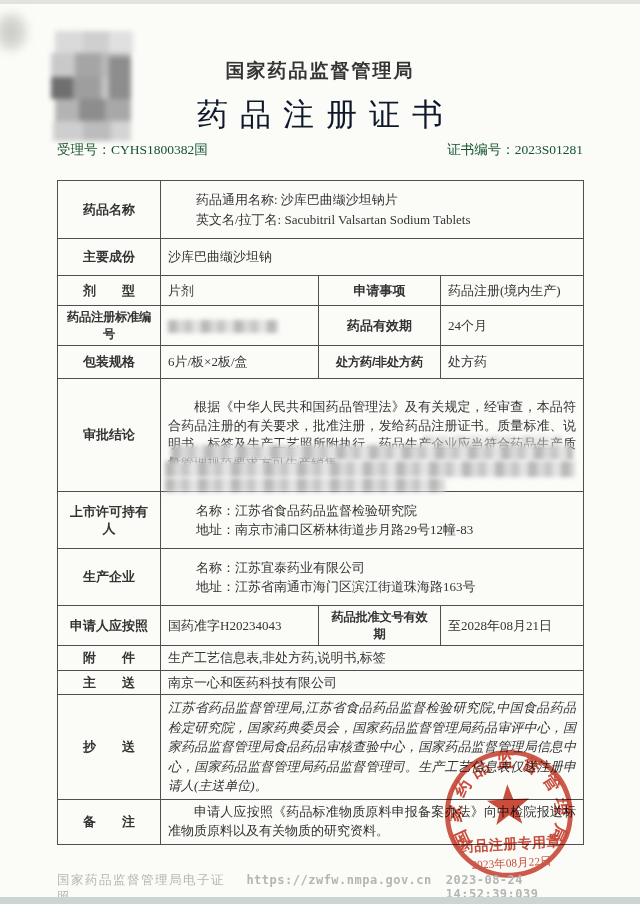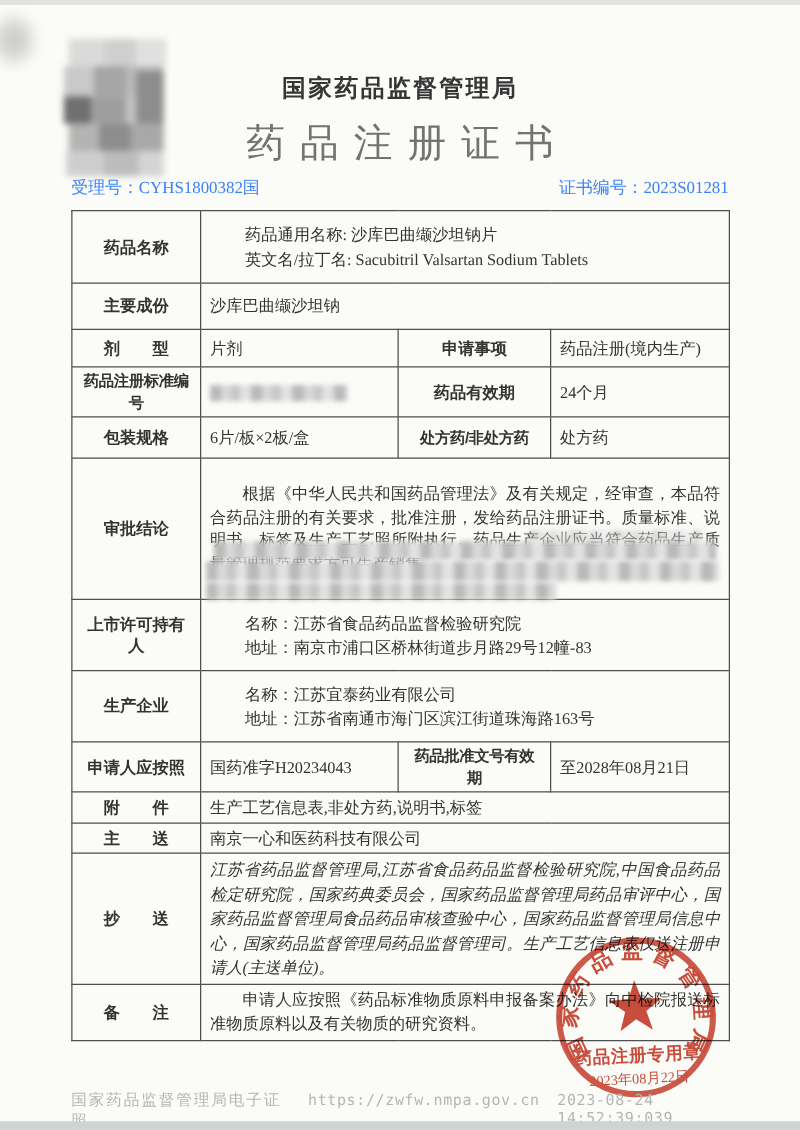--- a/index.html
+++ b/index.html
@@ -18,26 +18,26 @@
     background:radial-gradient(ellipse at center,#9a9a98 0%,#c7c7c4 60%,transparent 75%);
     filter:blur(5px); opacity:.55;
   }
   .logo-mosaic { position:absolute; left:45px; top:27px; width:96px; height:118px; }
   .logo-mosaic svg { filter:blur(2.5px); }
 
   .authority { position:absolute; left:0; top:58px; width:640px; text-align:center;
     font-family:"Liberation Sans", sans-serif; font-weight:bold; font-size:19px;
     letter-spacing:2px; color:#353535; }
   .doc-title { position:absolute; left:0; top:94px; width:640px; text-align:center;
-    font-size:31px; letter-spacing:12px; padding-left:12px; color:#737373; font-weight:500; }
+    font-size:31px; letter-spacing:12px; padding-left:12px; color:#0f172a; font-weight:500; }
 
   .ref-line { position:absolute; left:57px; top:141px; width:526px;
-    display:flex; justify-content:space-between; font-size:13.5px; color:#3b82f6; }
-
-  table.cert { position:absolute; left:57px; top:168px; width:526px;
+    display:flex; justify-content:space-between; font-size:13.5px; color:#14532d; }
+
+  table.cert { position:absolute; left:57px; top:180px; width:526px;
     border-collapse:collapse; table-layout:fixed; }
   table.cert td { border:1.6px solid #4f4f4f; padding:3px 7px; vertical-align:middle;
     font-size:13px; line-height:1.35; color:#333; }
   td.lbl { font-family:"Liberation Sans", sans-serif; font-weight:bold; text-align:center;
     font-size:13.5px; color:#2d2d2d; padding:3px 2px; }
   td.lbl.small { font-size:12.3px; letter-spacing:-0.3px; }
   td.val {}
   td.top { vertical-align:top; }
   .two-line div { padding:1px 0;margin-left:28px; }
   .para { text-align:justify; text-indent:2em; line-height:1.42; font-size:13px; }
@@ -55,21 +55,21 @@
   .r-2 { position:absolute; left:4px; top:82px; width:410px; height:16px; }
   .r-3 { position:absolute; left:4px; top:99px; width:280px; height:14px; }
 
   .seal { position:absolute; left:439px; top:746px; width:140px; height:142px;
     opacity:.9; mix-blend-mode:multiply; transform:rotate(-3deg); }
 
   .footer { position:absolute; left:57px; top:872px; width:560px;
     display:flex; gap:14px; align-items:baseline;
     color:#b2b7b4; font-size:12.5px; }
   .footer .cjk { letter-spacing:1.5px; font-family:"Liberation Serif", serif; }
-  .footer .mono { font-family:"DejaVu Sans Mono", monospace; font-size:12px; letter-spacing:.5px; }
+  .footer .mono { font-family:"DejaVu Sans Mono", monospace; font-size:12px; letter-spacing:.5px;font-weight:bold; }
 </style>
 </head>
 <body>
 
 <div class="edge-top"></div>
 <div class="corner-smudge"></div>
 
 <div class="logo-mosaic">
   <svg width="96" height="118" viewBox="0 0 96 118">
     <rect x="10" y="4" width="28" height="22" fill="#dadada"></rect>

